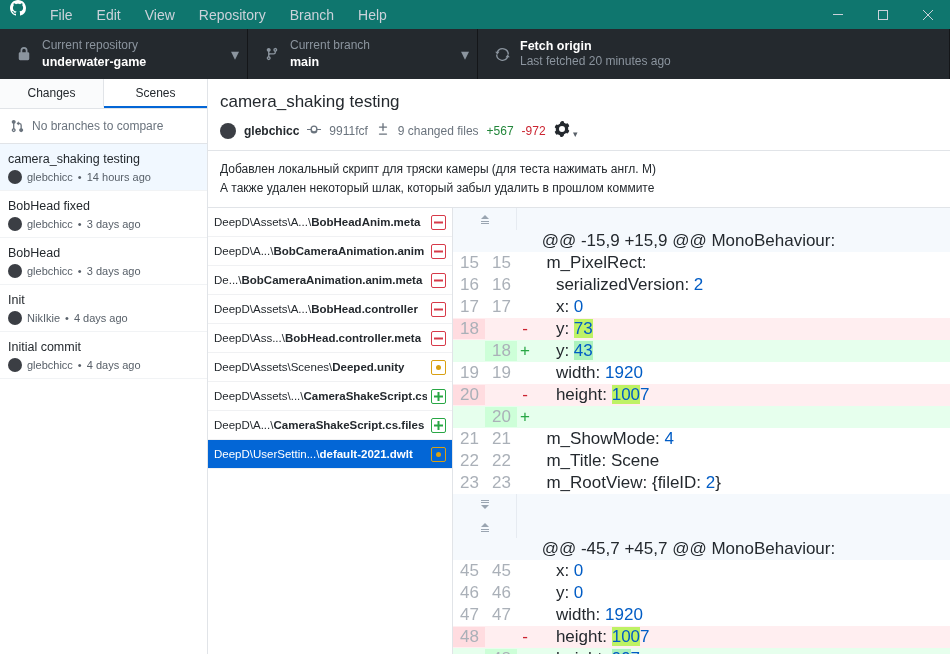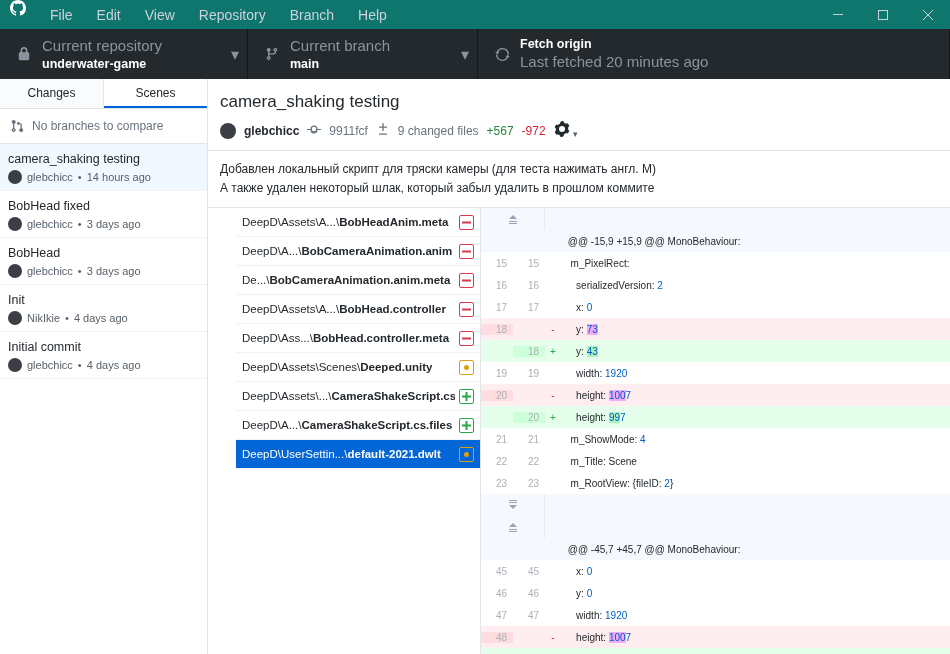--- a/index.html
+++ b/index.html
@@ -11,21 +11,21 @@
     .titlebar .spacer { flex: 1; }
     .winbtn { width: 45px; height: 100%; display: flex; align-items: center; justify-content: center; }
 
     .toolbar { height: 50px; background: #24292e; display: flex; color: #fff; }
     .tool { border-right: 1px solid #141619; display: flex; align-items: center; padding: 0 8px 0 14px; position: relative; }
     .tool.repo { width: 248px; cursor: default; }
     .tool.branch { width: 230px; cursor: default; }
     .tool.fetch { flex: 1; cursor: default; }
     .tool .ticon { width: 20px; display: flex; align-items: center; justify-content: center; color: #8b949e; }
     .tool .tstack { display: flex; flex-direction: column; padding-left: 8px; }
-    .tlabel { font-size: 15px; color: #8b949e; line-height: 1.3; }
+    .tlabel { font-size: 12px; color: #8b949e; line-height: 1.3; }
     .tvalue { font-size: 12.5px; font-weight: 600; line-height: 1.3; }
     .tcaret { position: absolute; right: 8px; color: #8b949e; }
 
     .workspace { display: flex; height: 575px; }
     .sidebar { width: 208px; border-right: 1px solid #e1e4e8; display: flex; flex-direction: column; }
 
     .tabs { height: 30px; display: flex; border-bottom: 1px solid #e1e4e8; }
     .tab { flex: 1; display: flex; align-items: center; justify-content: center; font-size: 12px; color: #24292e; border-bottom: 2px solid transparent; }
     .tab.active { border-bottom-color: #0366d6; }
     .tab:not(.active) { background: #fafbfc; border-right: 1px solid #e1e4e8; }
@@ -45,45 +45,45 @@
     .ch-title { font-size: 17px; color: #24292e; margin-bottom: 9px; }
     .ch-row { display: flex; align-items: center; gap: 8px; font-size: 12px; color: #586069; }
     .avatar2 { width: 16px; height: 16px; border-radius: 50%; background: #3b3e44; display: inline-block; }
     .ch-author { color: #24292e; font-weight: 600; }
     .gray { color: #6a737d; }
     .plus { color: #22863a; }
     .minus { color: #cb2431; }
 
     .commit-desc { padding: 9px 12px; border-bottom: 1px solid #e1e4e8; color: #24292e; font-size: 12px; line-height: 1.6; }
 
-    .diff-area { flex: 1; display: flex; overflow: hidden; margin-left: 28px; }
+    .diff-area { flex: 1; display: flex; overflow: hidden; }
     .file-list { width: 245px; border-right: 1px solid #e1e4e8; overflow: auto; font-size: 11.5px; color: #24292e; }
     .file { height: 29px; display: flex; align-items: center; padding: 0 6px 0 6px; border-bottom: 1px solid #f0f1f3; }
     .file.selected { background: #0366d6; color: #fff; }
     .fpath { flex: 1; overflow: hidden; white-space: nowrap; }
     .fpath .strong { font-weight: 600; }
     .fmark { width: 15px; height: 15px; border: 1px solid; border-radius: 2px; display: flex; align-items: center; justify-content: center; flex-shrink: 0; margin-left: 4px; }
     .fmark svg { display: block; }
     .fmark.mod { border-color: #d9a012; color: #d9a012; }
     .fmark.add { border-color: #28a745; color: #28a745; }
     .fmark.del { border-color: #d73a49; color: #d73a49; }
 
-    .diff { flex: 1; overflow: auto; font-family: Consolas, "Courier New", monospace; font-size: 10px; }
+    .diff { flex: 1; overflow: auto; font-family: Consolas, "Courier New", monospace; font-size: 17px; }
     .drow { display: flex; height: 22px; align-items: center; }
     .drow.hunk { background: #f5f9fd; color: #9aa5b1; }
     .drow.rem { background: #ffeef0; }
     .drow.add { background: #e6ffed; }
     .ln { width: 32px; text-align: right; padding-right: 6px; color: #aab0b8; flex-shrink: 0; }
     .drow.rem .ln, .drow.hunk .ln, .drow.add .ln { border-color: transparent; }
     .sign { width: 16px; text-align: center; flex-shrink: 0; }
     .drow.rem .sign { color: #cb2431; }
     .drow.add .sign { color: #28a745; }
     .code { flex: 1; white-space: pre; color: #24292e; padding-left: 4px; }
     .code .num { color: #005cc5; }
-    .code .h-del { background: #f0abfc; }
+    .code .h-del { background: #bef264; }
     .code .h-add { background: #acf2bd; }
     .drow.hunk .sign, .drow.hunk .ln { color: #9aa5b1; }
     .expand-row { display: flex; height: 22px; align-items: center; justify-content: flex-start; background: #f5f9fd; }
     .expand-btn { width: 64px; display:flex; align-items:center; justify-content:center; color:#9aa5b1; cursor:pointer; height:100%; border-right:1px solid #e6ebf1;}
   </style>
 </head>
 <body>
 
 <div class="titlebar">
   <span class="logo">
@@ -351,21 +351,20 @@
           <div class="drow rem">
             <span class="ln" style="background:#ffdce0">20</span>
             <span class="ln"></span>
             <span class="sign">-</span>
             <span class="code">    height: <span class="num"><span class="h-del">100</span>7</span></span>
           </div>
           <div class="drow add">
             <span class="ln"></span>
             <span class="ln" style="background:#cdffd8">20</span>
             <span class="sign">+</span>
-            <span class="code">    height: <span class="num"><span class="h-add">99</span>7</span></span>
           </div>
           <div class="drow ">
             <span class="ln">21</span>
             <span class="ln">21</span>
             <span class="sign"> </span>
             <span class="code">  m_ShowMode: <span class="num">4</span></span>
           </div>
           <div class="drow ">
             <span class="ln">22</span>
             <span class="ln">22</span>

